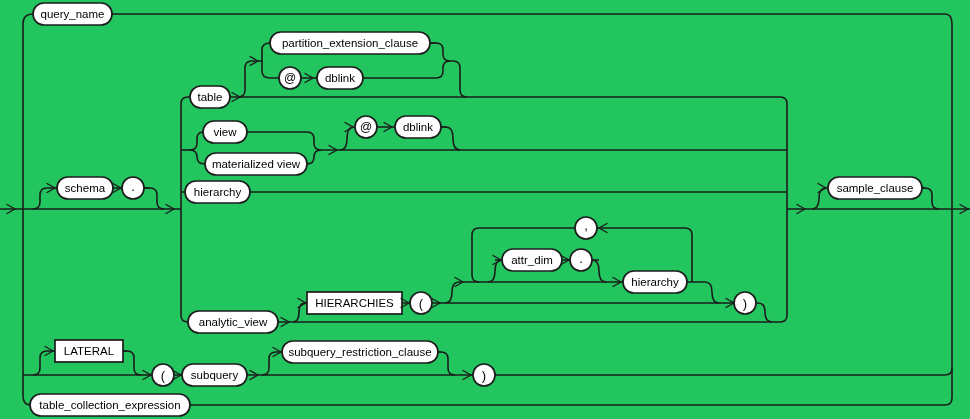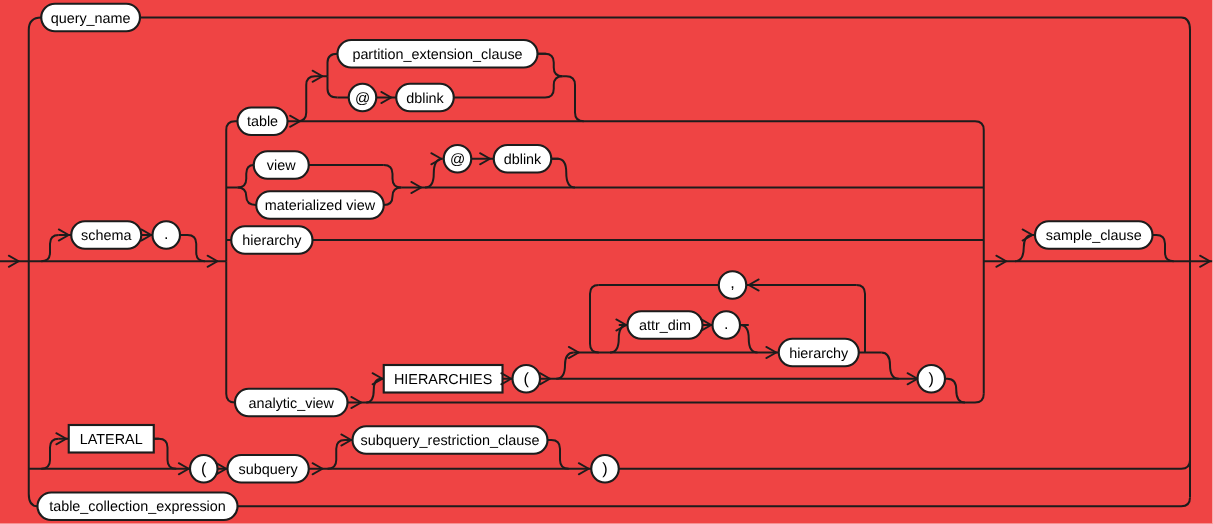--- a/index.html
+++ b/index.html
@@ -1,20 +1,20 @@
 <!DOCTYPE html>
 <html><head>
 <meta charset="utf-8">
 <style>
   html, body { margin: 0; padding: 0; background: #ffffff; }
   .diagram-wrap {
     position: relative;
     width: 970px;
     height: 419px;
-    background: #ef4444;
+    background: #22c55e;
     overflow: hidden;
   }
   svg { display: block; }
   .rail  { fill: none; stroke: #1c1c1c; stroke-width: 1.6; }
   .arw   { fill: none; stroke: #1c1c1c; stroke-width: 1.4; stroke-linecap: round; }
   .shape { fill: #ffffff; stroke: #1c1c1c; stroke-width: 1.7; }
   .kwbox { fill: #ffffff; stroke: #1c1c1c; stroke-width: 1.7; }
   text {
     font-family: "Liberation Sans", "DejaVu Sans", sans-serif;
     font-size: 11.5px;

